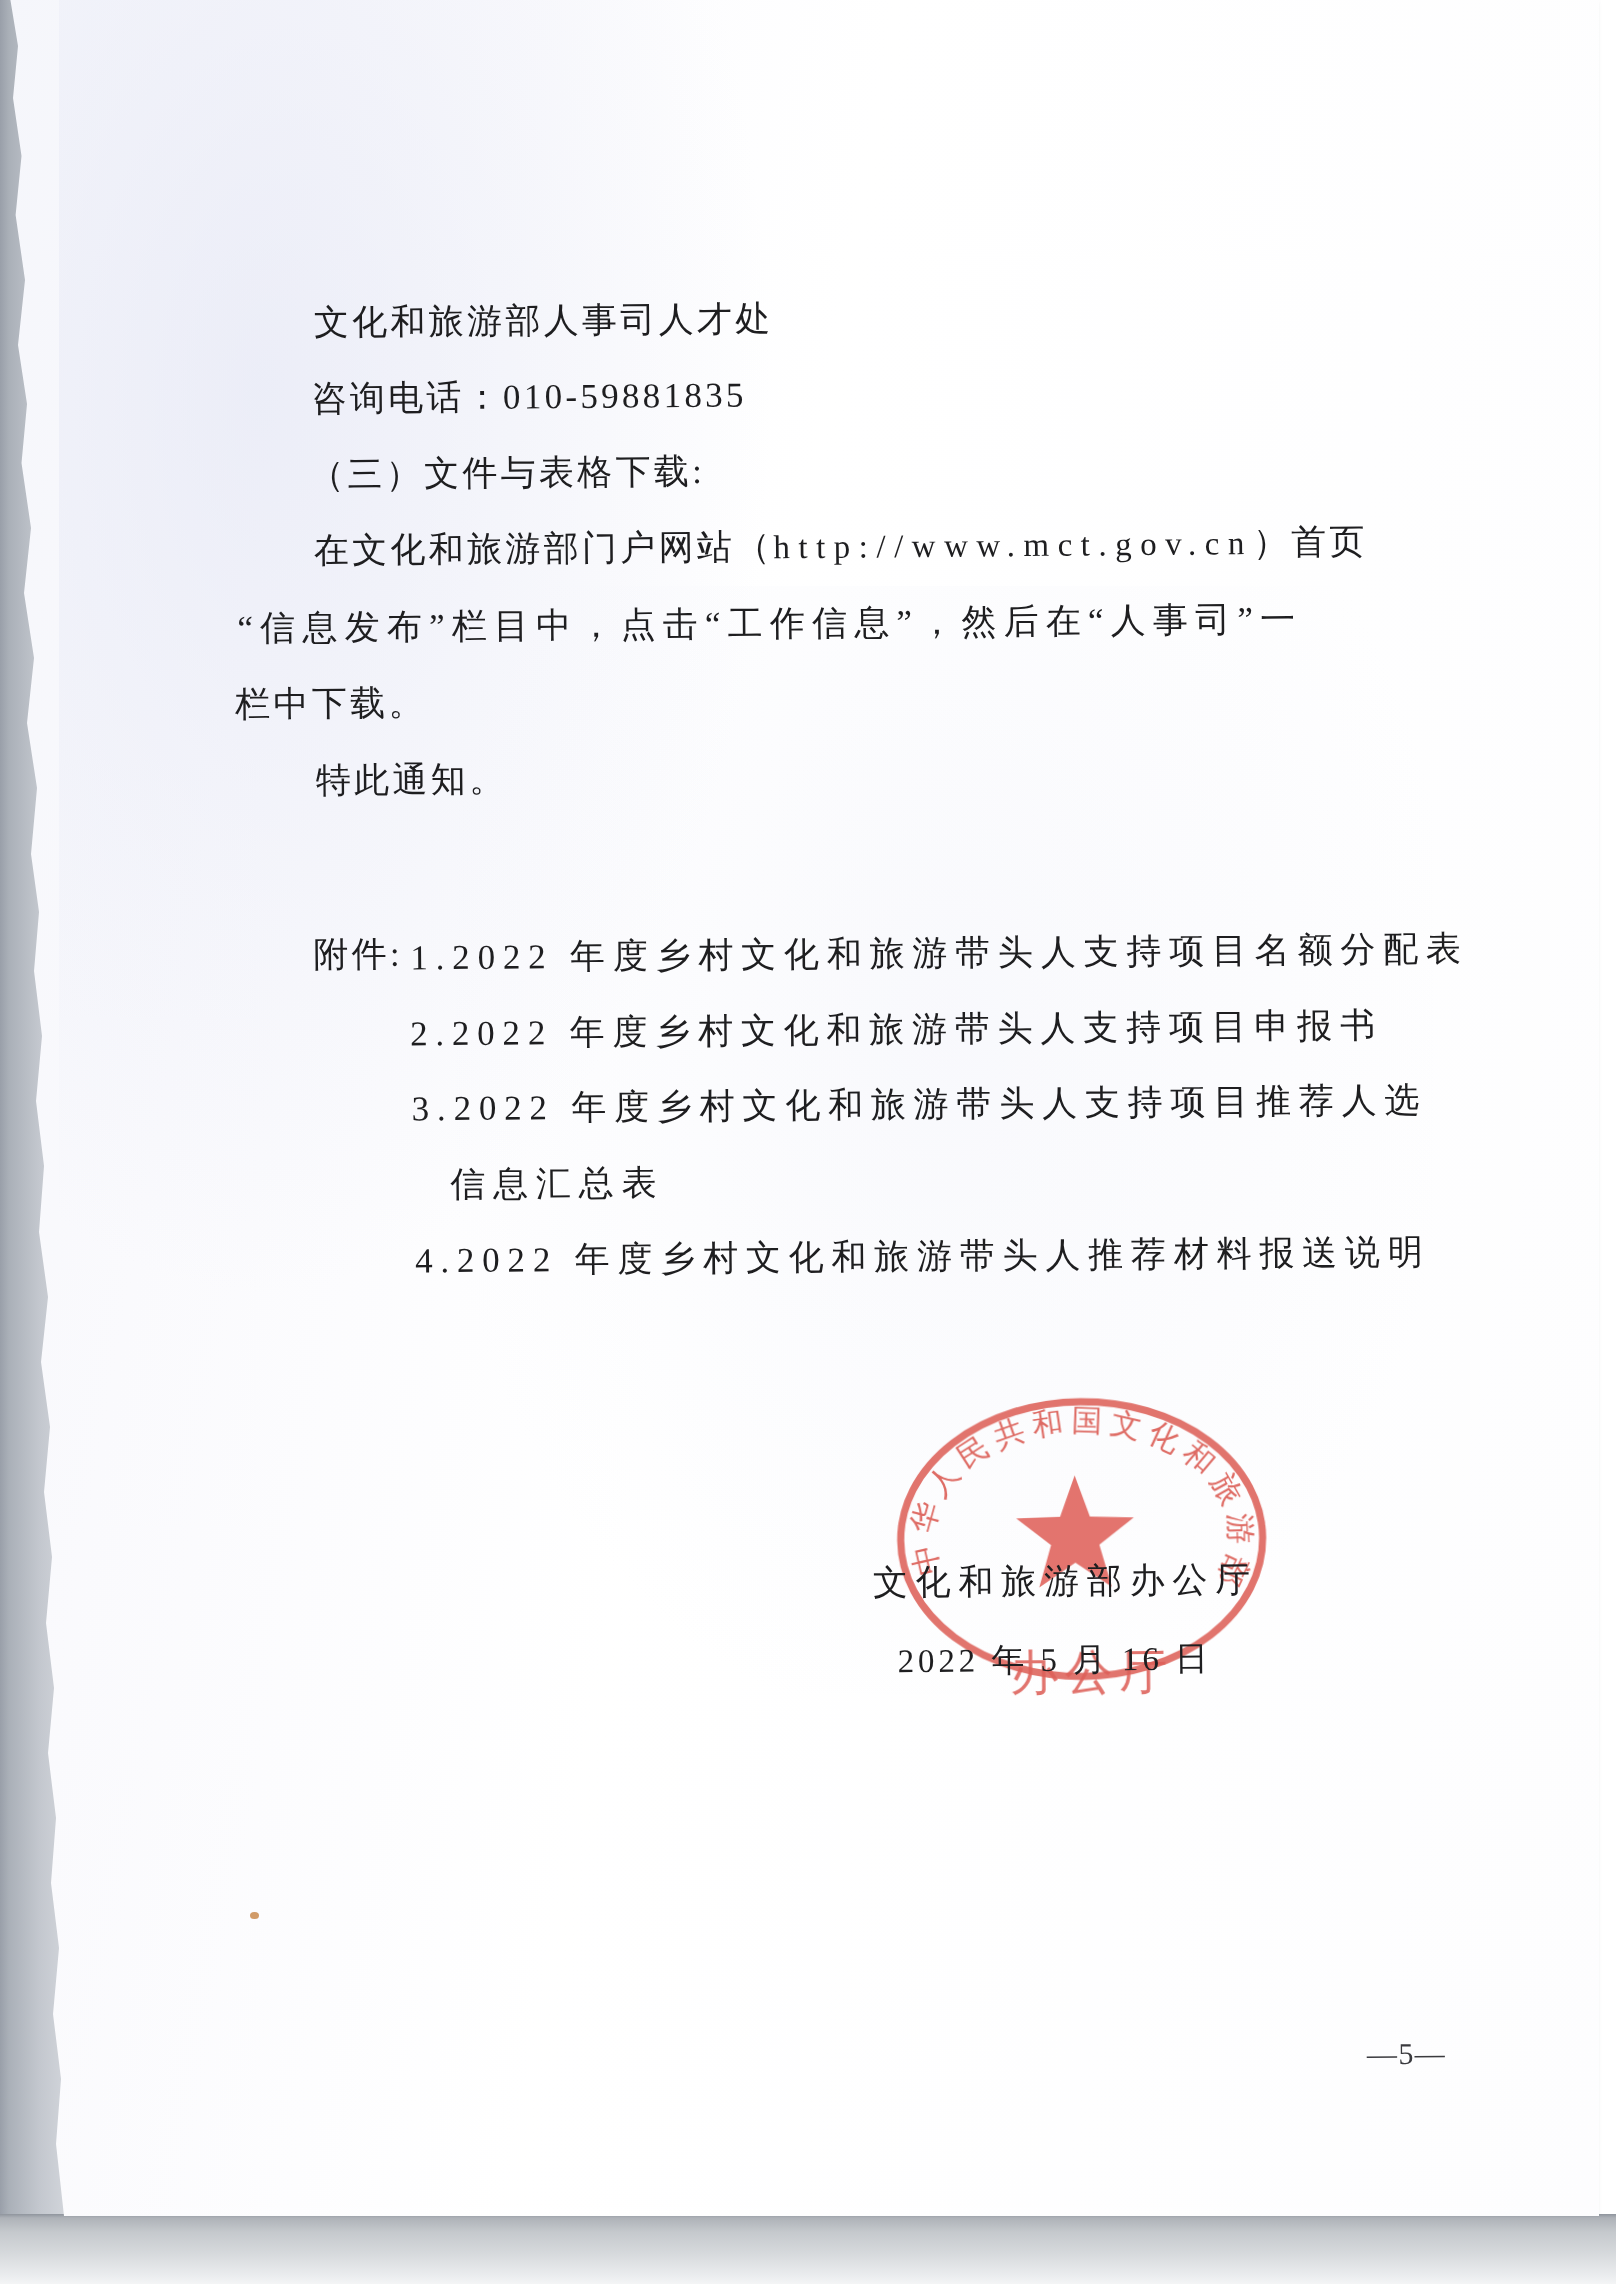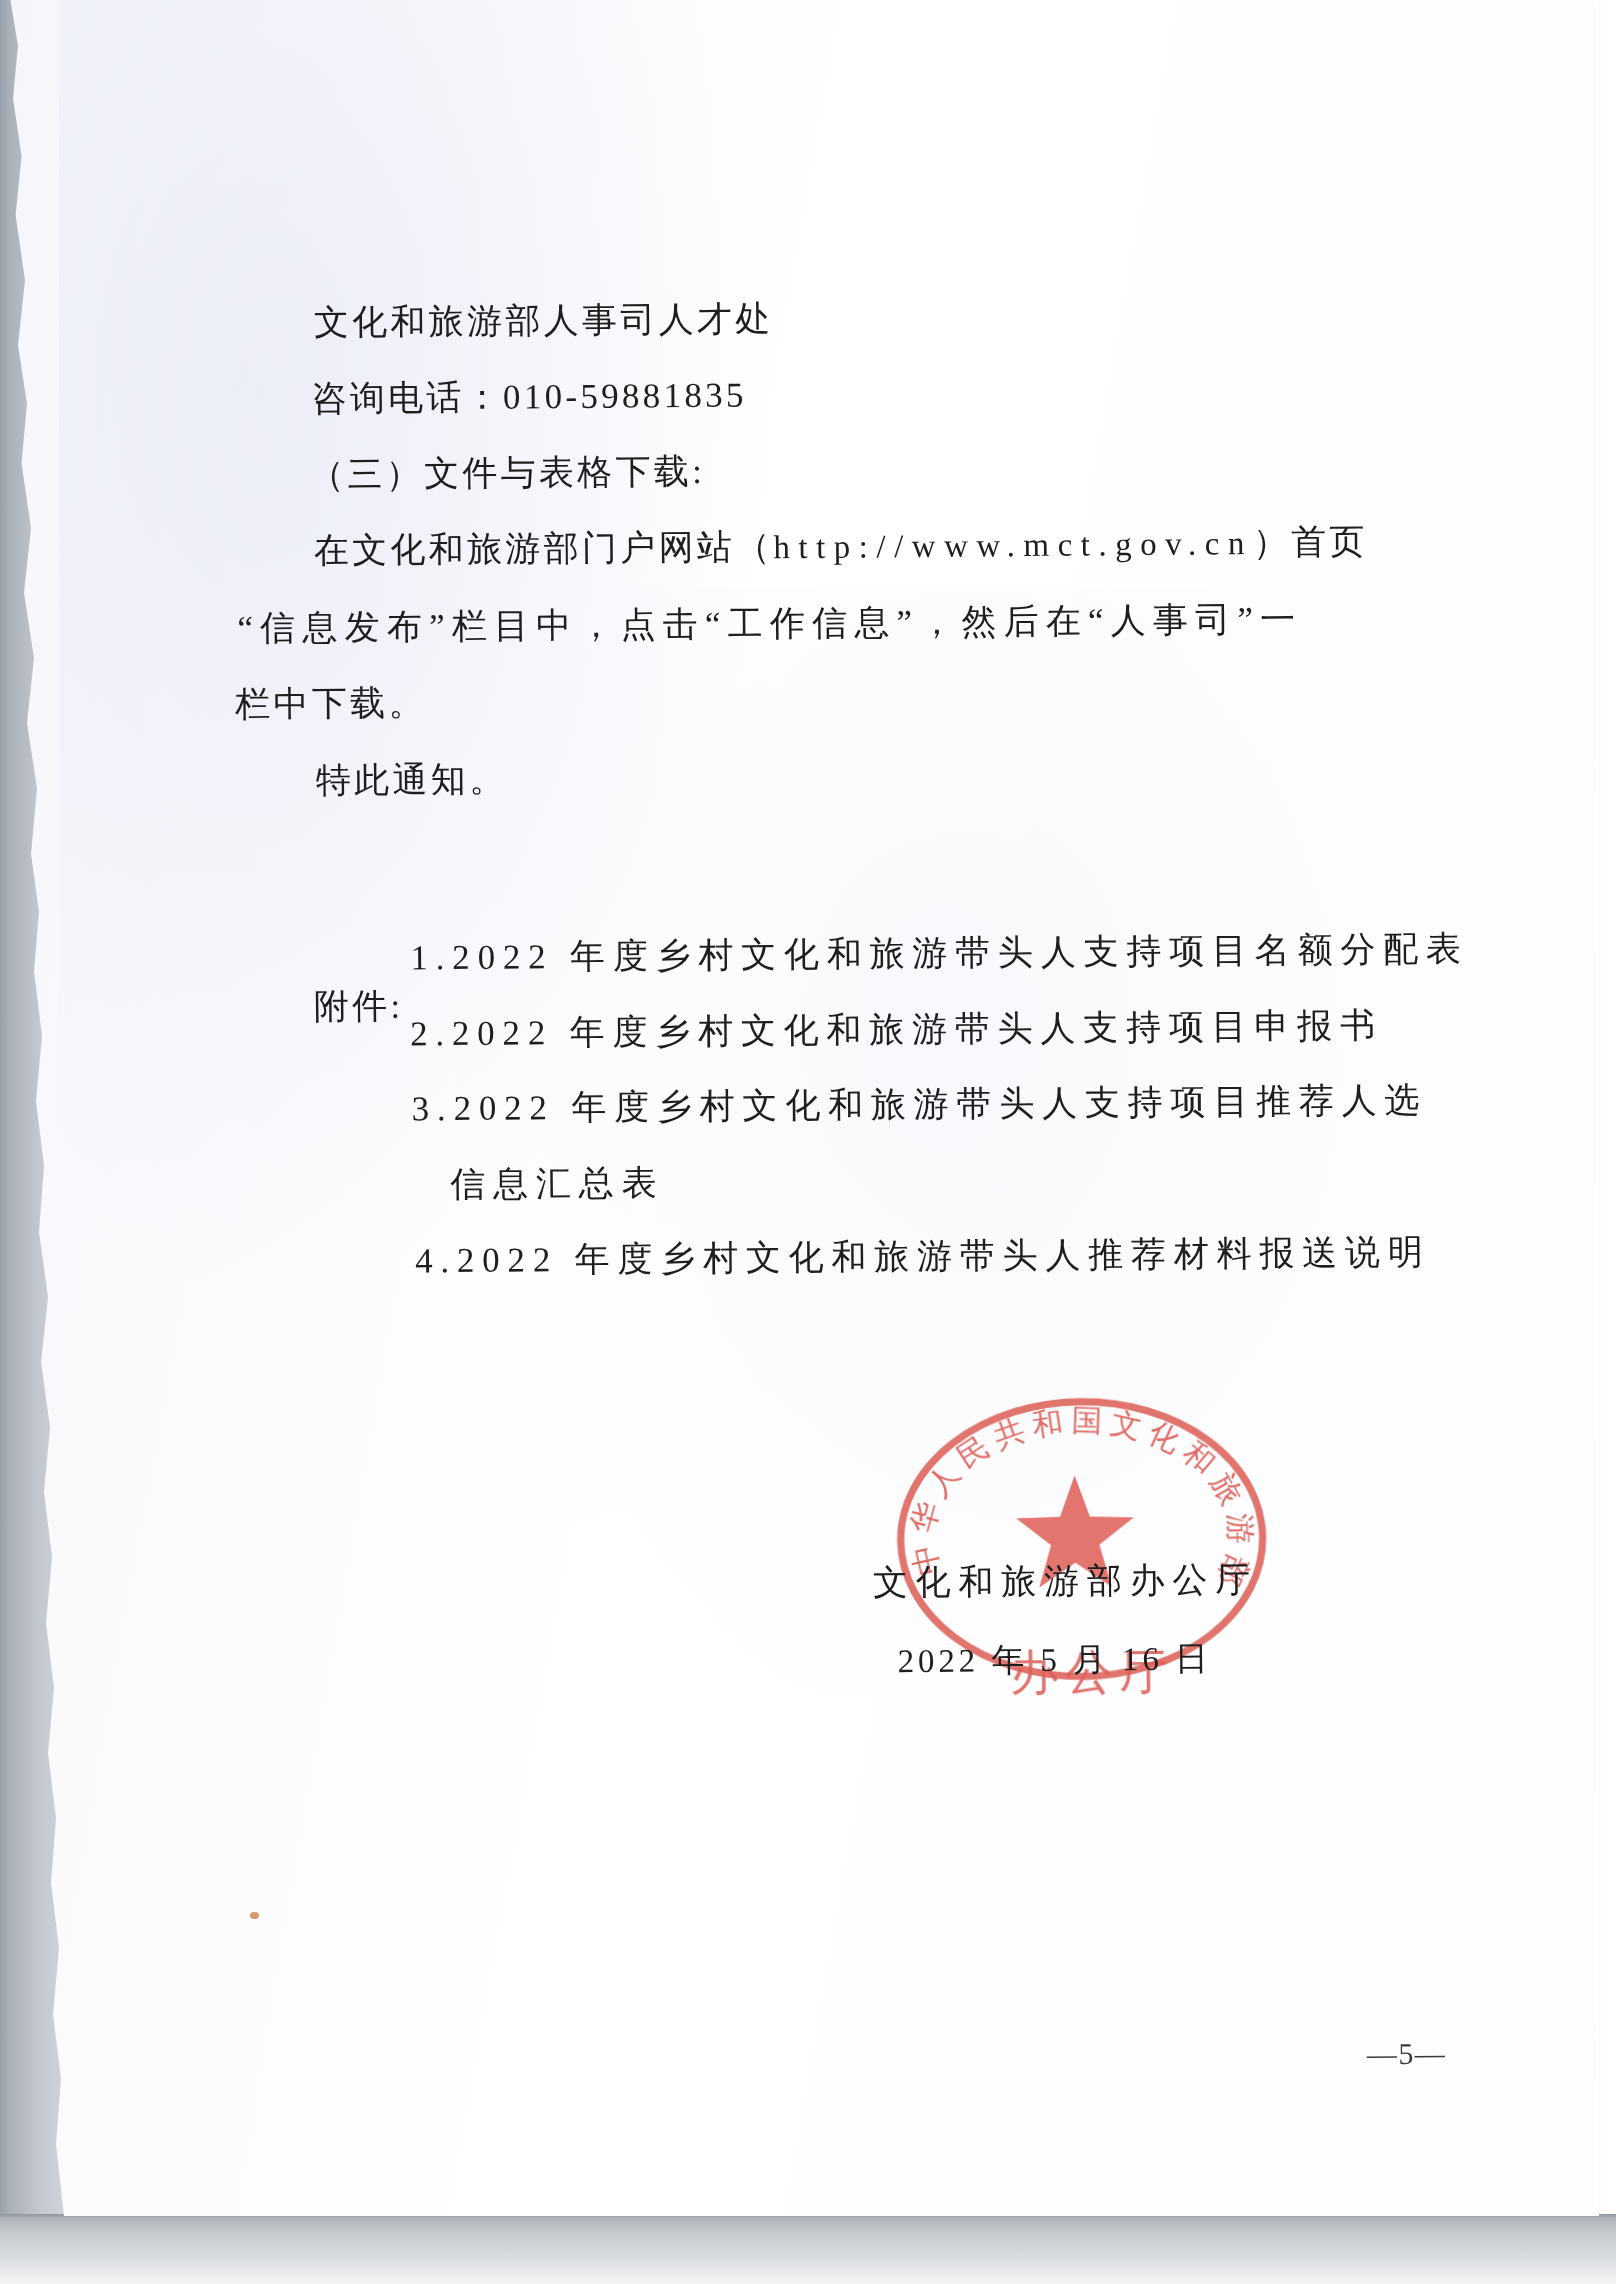--- a/index.html
+++ b/index.html
@@ -106,21 +106,21 @@
       <div class="line" style="left:319px; top:523px;">
         <span>在文化和旅游部门户网站（</span><span class="url-span">http://www.mct.gov.cn</span><span>）首页</span>
       </div>
 
       <div class="line ls11" style="left:242px; top:600px;">“信息发布”栏目中，点击“工作信息”，然后在“人事司”一</div>
 
       <div class="line" style="left:239px; top:676px;">栏中下载。</div>
 
       <div class="line" style="left:319px; top:753px;">特此通知。</div>
 
-      <div class="line" style="left:315px; top:979px;text-align:right;">附件:</div>
+      <div class="line" style="left:315px; top:927px;text-align:right;">附件:</div>
 
       <div class="line ls12" style="left:412px; top:931px;">
         <span class="att-no">1.</span><span>2022 年度乡村文化和旅游带头人支持项目名额分配表</span>
       </div>
 
       <div class="line ls12" style="left:411px; top:1007px;">
         <span class="att-no">2.</span><span>2022 年度乡村文化和旅游带头人支持项目申报书</span>
       </div>
 
       <div class="line ls12" style="left:412px; top:1082px;">

